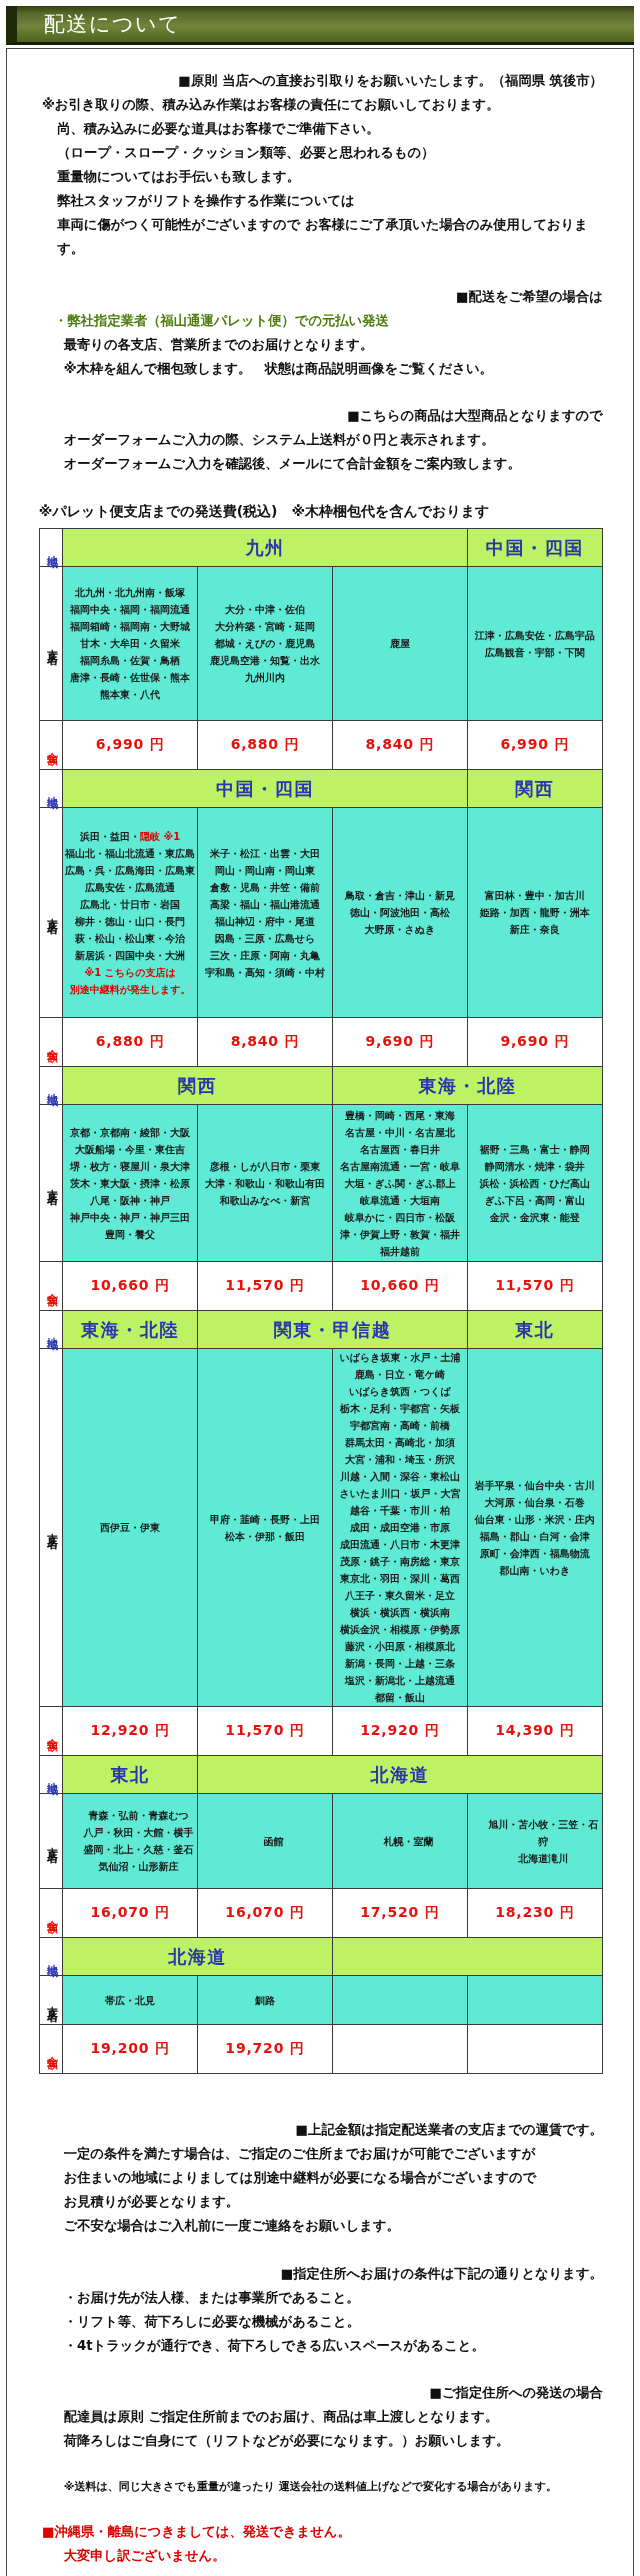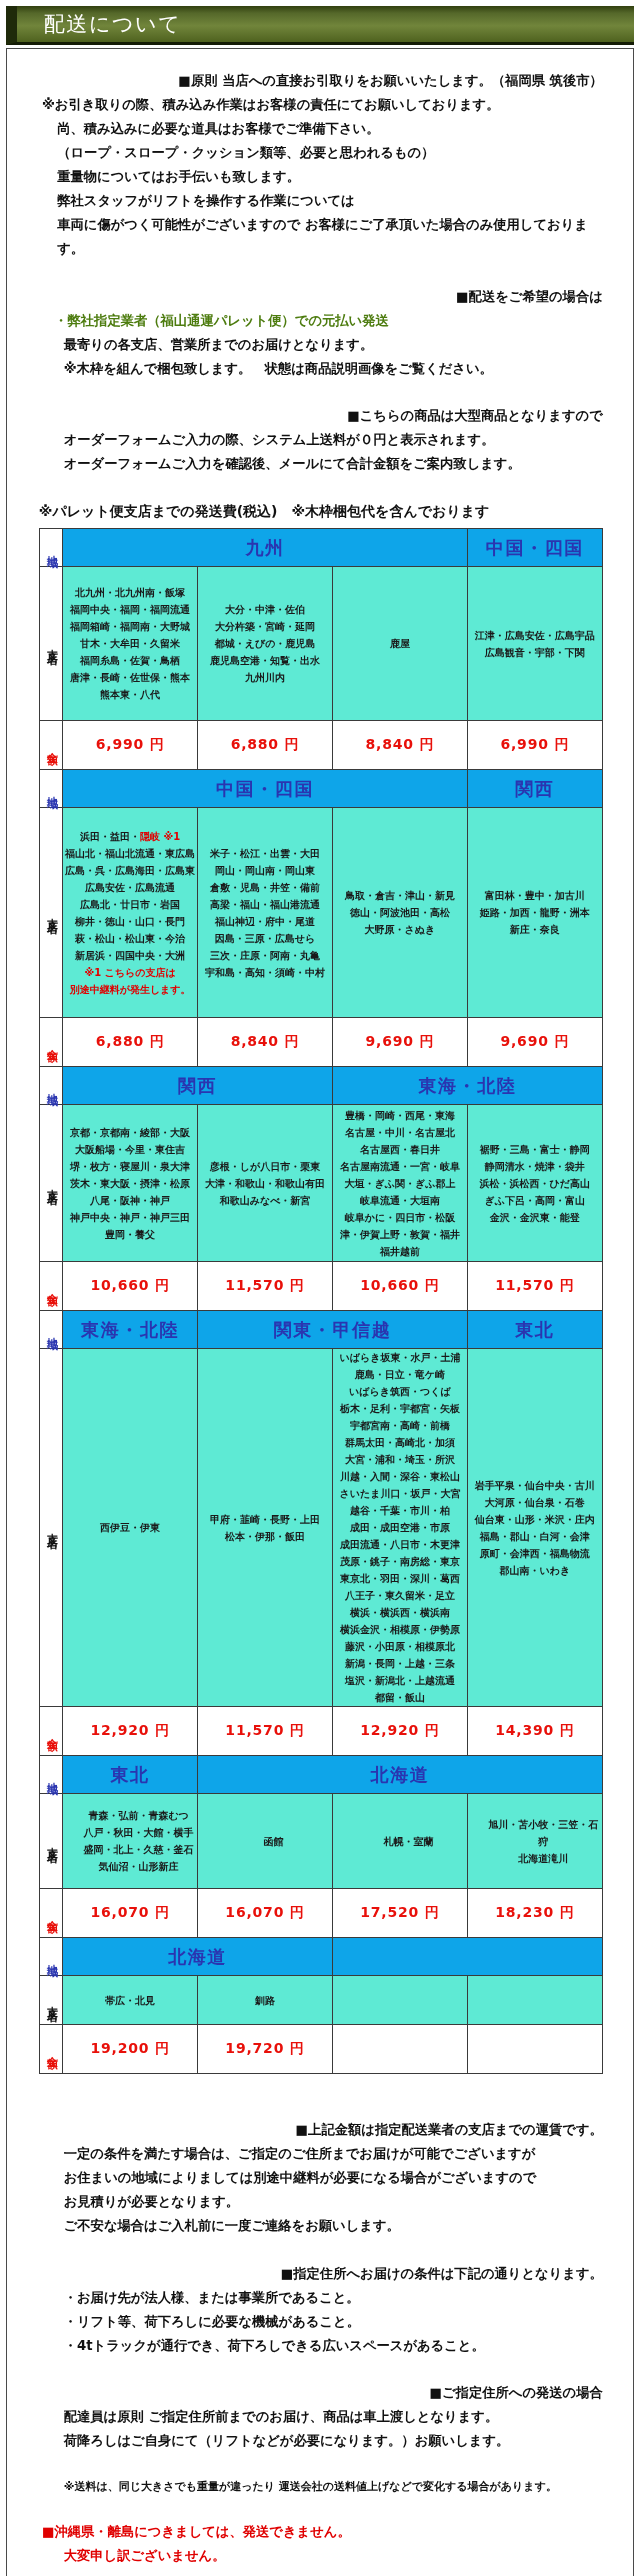--- a/index.html
+++ b/index.html
@@ -49,21 +49,21 @@
     background:#ffffff;text-align:center;vertical-align:middle;
     font-size:11px;font-weight:bold;
     writing-mode:vertical-rl;text-orientation:upright;letter-spacing:2.3px;
     padding:3.1px 0;
   }
   td.lab-region{color:#2a35b0;}
   td.lab-branch{color:#111;}
   td.lab-price{color:#e8100a;}
 
   td.region-cell{
-    background:#0ea5e9;color:#2a35b0;text-align:center;vertical-align:middle;
+    background:#bef264;color:#2a35b0;text-align:center;vertical-align:middle;
     font-size:18px;font-weight:bold;height:37px;letter-spacing:1.6px;
   }
   td.branch-cell{
     background:#5eead4;text-align:center;vertical-align:middle;
     font-size:10px;font-weight:bold;color:#1a1a1a;padding:11px 3.1px;
   }
   td.branch-cell .bline{line-height:17px;}
   td.branch-cell .red, .red{color:#e00000;}
   td.price-cell{
     background:#ffffff;color:#e8100a;text-align:center;vertical-align:middle;

